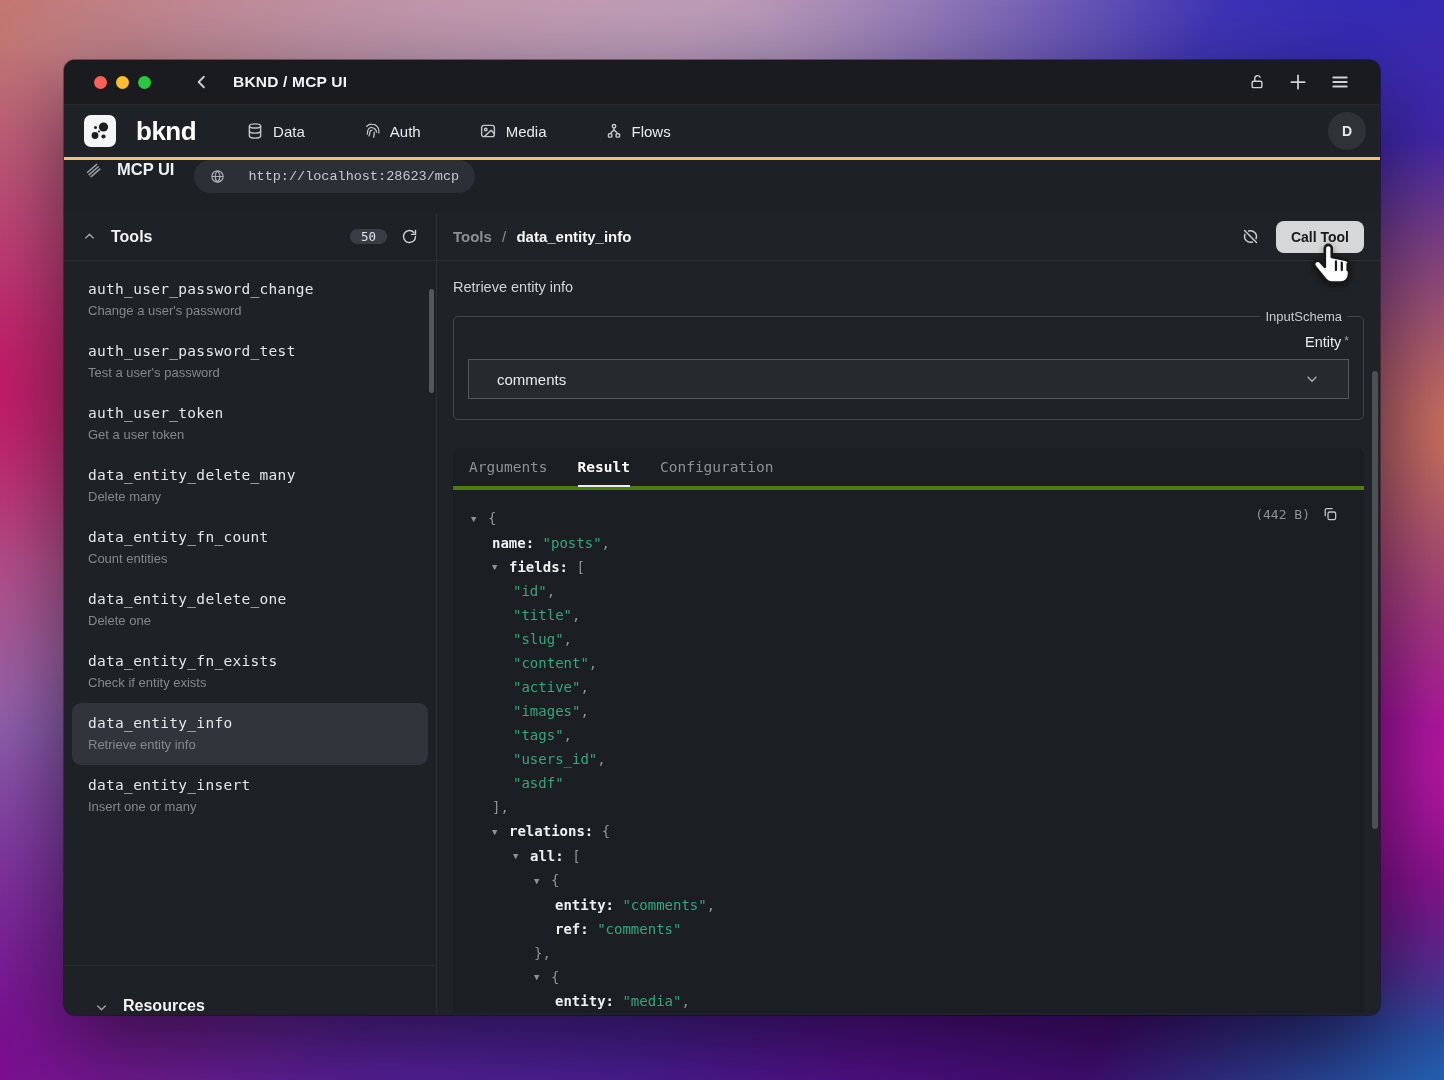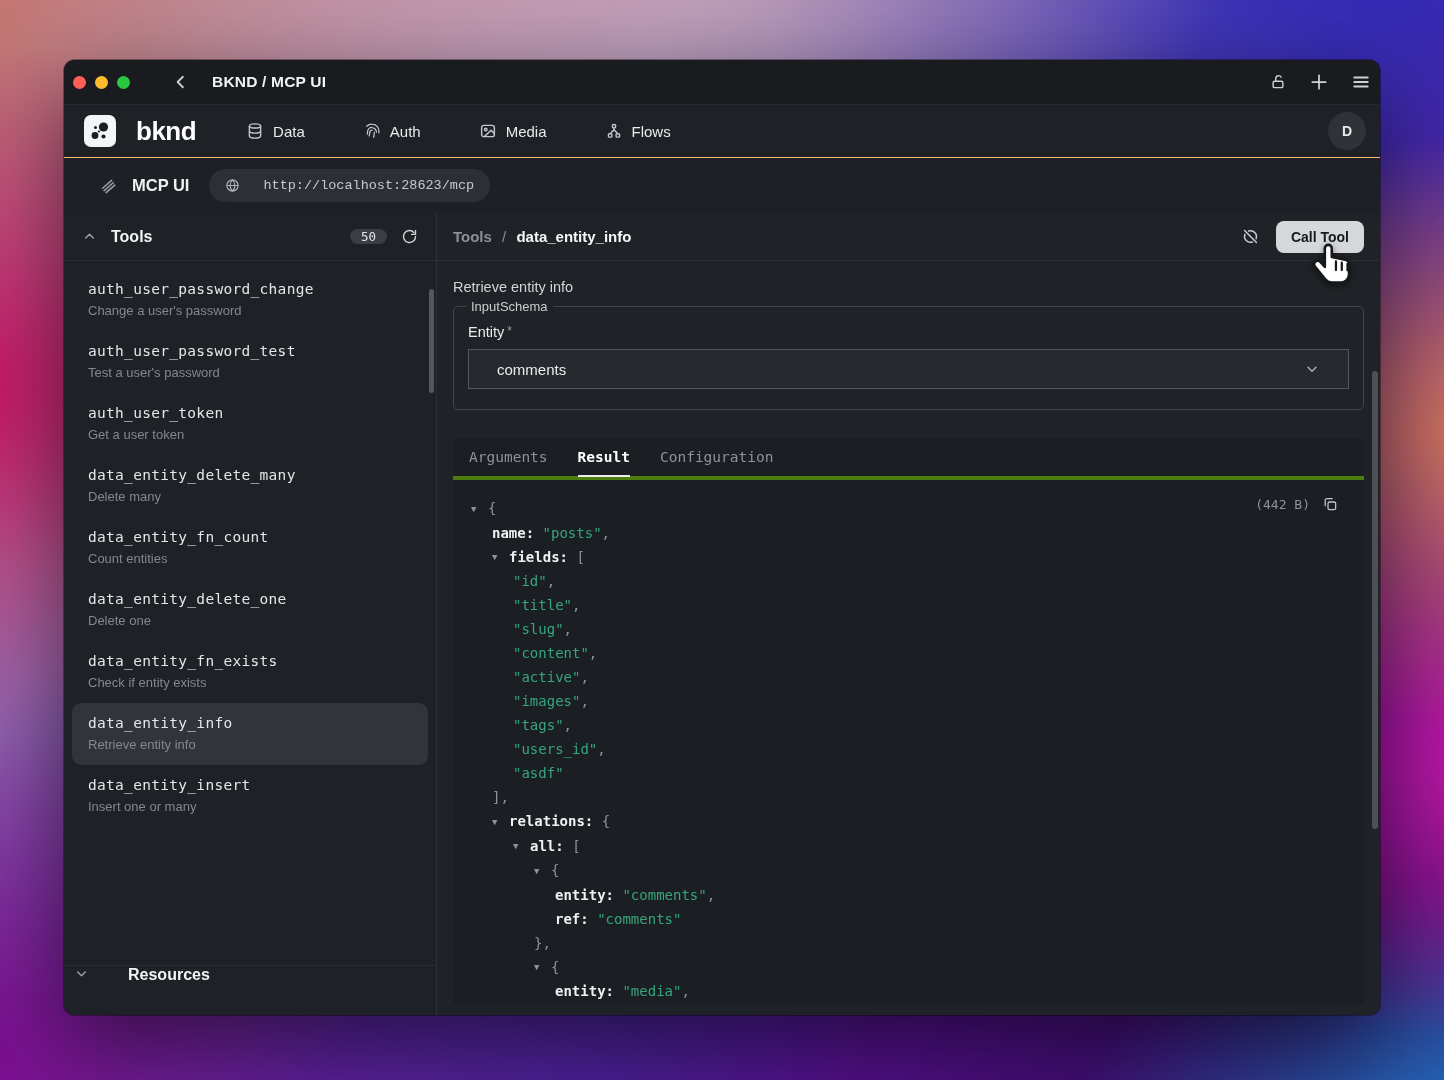--- a/index.html
+++ b/index.html
@@ -19,41 +19,41 @@
   .canvas{ position:relative; width:1444px; height:1080px; }
 
   .window{
     position:absolute; left:64px; top:60px; width:1316px; height:955px;
     background:#1f2226; border-radius:11px; overflow:hidden;
     box-shadow:0 34px 90px rgba(0,0,0,.55), 0 0 0 1px rgba(0,0,0,.35);
     display:flex; flex-direction:column;
   }
 
   
-  .titlebar{ height:44px; background:#191b1e; display:flex; align-items:center; padding:0 9px; flex:0 0 auto; }
+  .titlebar{ height:44px; background:#191b1e; display:flex; align-items:center; padding:0 30px; flex:0 0 auto; }
   .lights{ display:flex; gap:9px; }
   .light{ width:13px; height:13px; border-radius:50%; }
   .light.red{ background:#ff5f57; } .light.yellow{ background:#febc2e; } .light.green{ background:#28c840; }
   .tb-back{ margin-left:42px; color:#c9ccd0; display:flex; align-items:center; }
   .tb-title{ margin-left:22px; color:#f2f3f4; font-size:15.5px; font-weight:700; letter-spacing:.2px; }
   .tb-right{ margin-left:auto; display:flex; align-items:center; gap:22px; color:#cfd2d5; }
 
   
   .navbar{ height:53px; background:#1e2125; border-top:1px solid #26292d; display:flex; align-items:center; padding:0 14px; flex:0 0 auto; }
   .brand{ display:flex; align-items:center; gap:20px; padding:0 6px; }
   .brand-mark{ width:32px; height:32px; background:#f4f5f6; border-radius:7px; display:flex; align-items:center; justify-content:center; }
   .brand-name{ color:#fff; font-size:26px; font-weight:800; letter-spacing:-0.5px; }
   .nav-items{ display:flex; align-items:center; margin-left:44px; gap:58px; }
   .nav-item{ display:flex; align-items:center; gap:9px; color:#e8eaec; font-size:15px; cursor:default; }
   .nav-item .nicon{ color:#c3c7cb; display:flex; }
   .avatar{ margin-left:auto; width:38px; height:38px; border-radius:50%; background:#2f3338; color:#e6e8ea;
     display:flex; align-items:center; justify-content:center; font-size:14px; font-weight:700; }
 
   
-  .mcpbar{ height:56px; background:#1d2024; border-top:1px solid #fdba74; display:flex; align-items:center; padding:0 35px; gap:14px; flex:0 0 auto; }
+  .mcpbar{ height:56px; background:#1d2024; border-top:3px solid #fdba74; display:flex; padding:0 20px; gap:14px; flex:0 0 auto; }
   .mcpbar .micon{ color:#9aa0a6; display:flex; }
   .mcp-title{ color:#f0f1f3; font-size:16.5px; font-weight:700; }
   .url-pill{ display:flex; align-items:center; gap:23px; background:#2c2f35; border-radius:17px; height:33px; padding:0 16px;
     color:#c6c9cd; font-family:Liberation Mono, monospace; font-size:13.5px; margin-left:6px; }
   .url-pill .gicon{ color:#aeb2b7; display:flex; }
 
   
   .app-body{ flex:1; display:flex; min-height:0; }
 
   .sidebar{ width:373px; flex:0 0 auto; background:#1e2125; border-right:1px solid #2c2f33; display:flex; flex-direction:column; position:relative; }
@@ -63,40 +63,40 @@
   .sb-head-right{ margin-left:auto; display:flex; align-items:center; gap:14px; }
   .count-badge{ background:#3a3e44; color:#e2e4e7; border-radius:11px; padding:0 11px;
     font-family:"DejaVu Sans Mono", monospace; font-size:12.5px; }
   .refresh-btn{ color:#cfd2d5; display:flex; }
   .tool-list{ flex:1; min-height:0; overflow:hidden; padding-top:8px; position:relative; }
   .tool-item{ padding:12px 24px 13px 24px; cursor:default; }
   .tool-item.selected{ margin:0 8px; padding:12px 16px 13px 16px; background:#31353b; border-radius:9px; }
   .tool-name{ color:#e4e6e9; font-family:"DejaVu Sans Mono", monospace; font-size:14.5px; letter-spacing:.3px; }
   .tool-desc{ margin-top:6px; color:#84888e; font-size:13px; }
   .sb-scrollthumb{ position:absolute; right:2px; top:28px; width:5px; height:104px; border-radius:3px; background:#54575c; }
-  .sb-foot{ height:50px; border-top:1px solid #2a2d31; display:flex; align-items:flex-start; padding:0 10px; flex:0 0 auto;gap:25px; }
+  .sb-foot{ height:50px; border-top:1px solid #2a2d31; display:flex; align-items:flex-end; padding:0 30px; flex:0 0 auto; }
   .sb-foot .chev{ color:#9aa0a6; display:flex; }
   .sb-foot-title{ margin-left:14px; color:#f2f3f4; font-size:16px; font-weight:700; }
 
   
   .main{ flex:1; min-width:0; display:flex; flex-direction:column; position:relative; background:#1f2226; }
   .main-head{ height:48px; display:flex; align-items:center; padding:0 16px; border-bottom:1px solid #2a2d31; flex:0 0 auto; }
   .crumb{ font-size:15px; }
   .crumb .dim{ color:#8b9097; font-weight:600; }
   .crumb .cur{ color:#f5f6f7; font-weight:700; margin-left:6px; }
   .crumb .sep{ color:#8b9097; margin-left:6px; font-weight:400; }
   .mh-right{ margin-left:auto; display:flex; align-items:center; gap:16px; }
   .officon{ color:#c9ccd0; display:flex; }
   .call-btn{ background:#d6d7d9; color:#16181a; border:none; border-radius:8px; padding:8px 15px;
     font-family:"Liberation Sans", sans-serif; font-size:14px; font-weight:700; cursor:pointer; }
 
   .main-content{ flex:1; min-height:0; overflow:hidden; padding:18px 16px 0 16px; position:relative; }
   .tool-desc-line{ color:#d2d4d7; font-size:14.5px; }
 
-  fieldset.schema{ margin-top:4px; border:1px solid #41454b; border-radius:5px; padding:2px 14px 20px 14px; }
+  fieldset.schema{ margin-top:14px; border:1px solid #41454b; border-radius:5px; padding:2px 14px 20px 14px;text-align:right; }
   fieldset.schema legend{ color:#c9cccf; font-size:13px; padding:0 5px; margin-left:-2px; }
   .field-label{ margin-top:8px; color:#e9ebed; font-size:14.5px; }
   .req{ color:#9aa0a6; font-size:12px; vertical-align:top; margin-left:3px; }
   .select{ margin-top:9px; height:40px; border:1px solid #54585e; border-radius:0; background:#26292d;
     display:flex; align-items:center; padding:0 28px; cursor:pointer; }
   .select-value{ color:#e9ebed; font-size:15px; }
   .select .schev{ margin-left:auto; color:#aeb2b7; display:flex; }
 
   .tabsbar{ margin-top:28px; height:42px; background:#1b1e22; border-bottom:4px solid #4d7c0f; border-radius:7px 7px 0 0;
     display:flex; align-items:flex-end; gap:30px; padding:0 16px; font-family:"DejaVu Sans Mono", monospace; }

